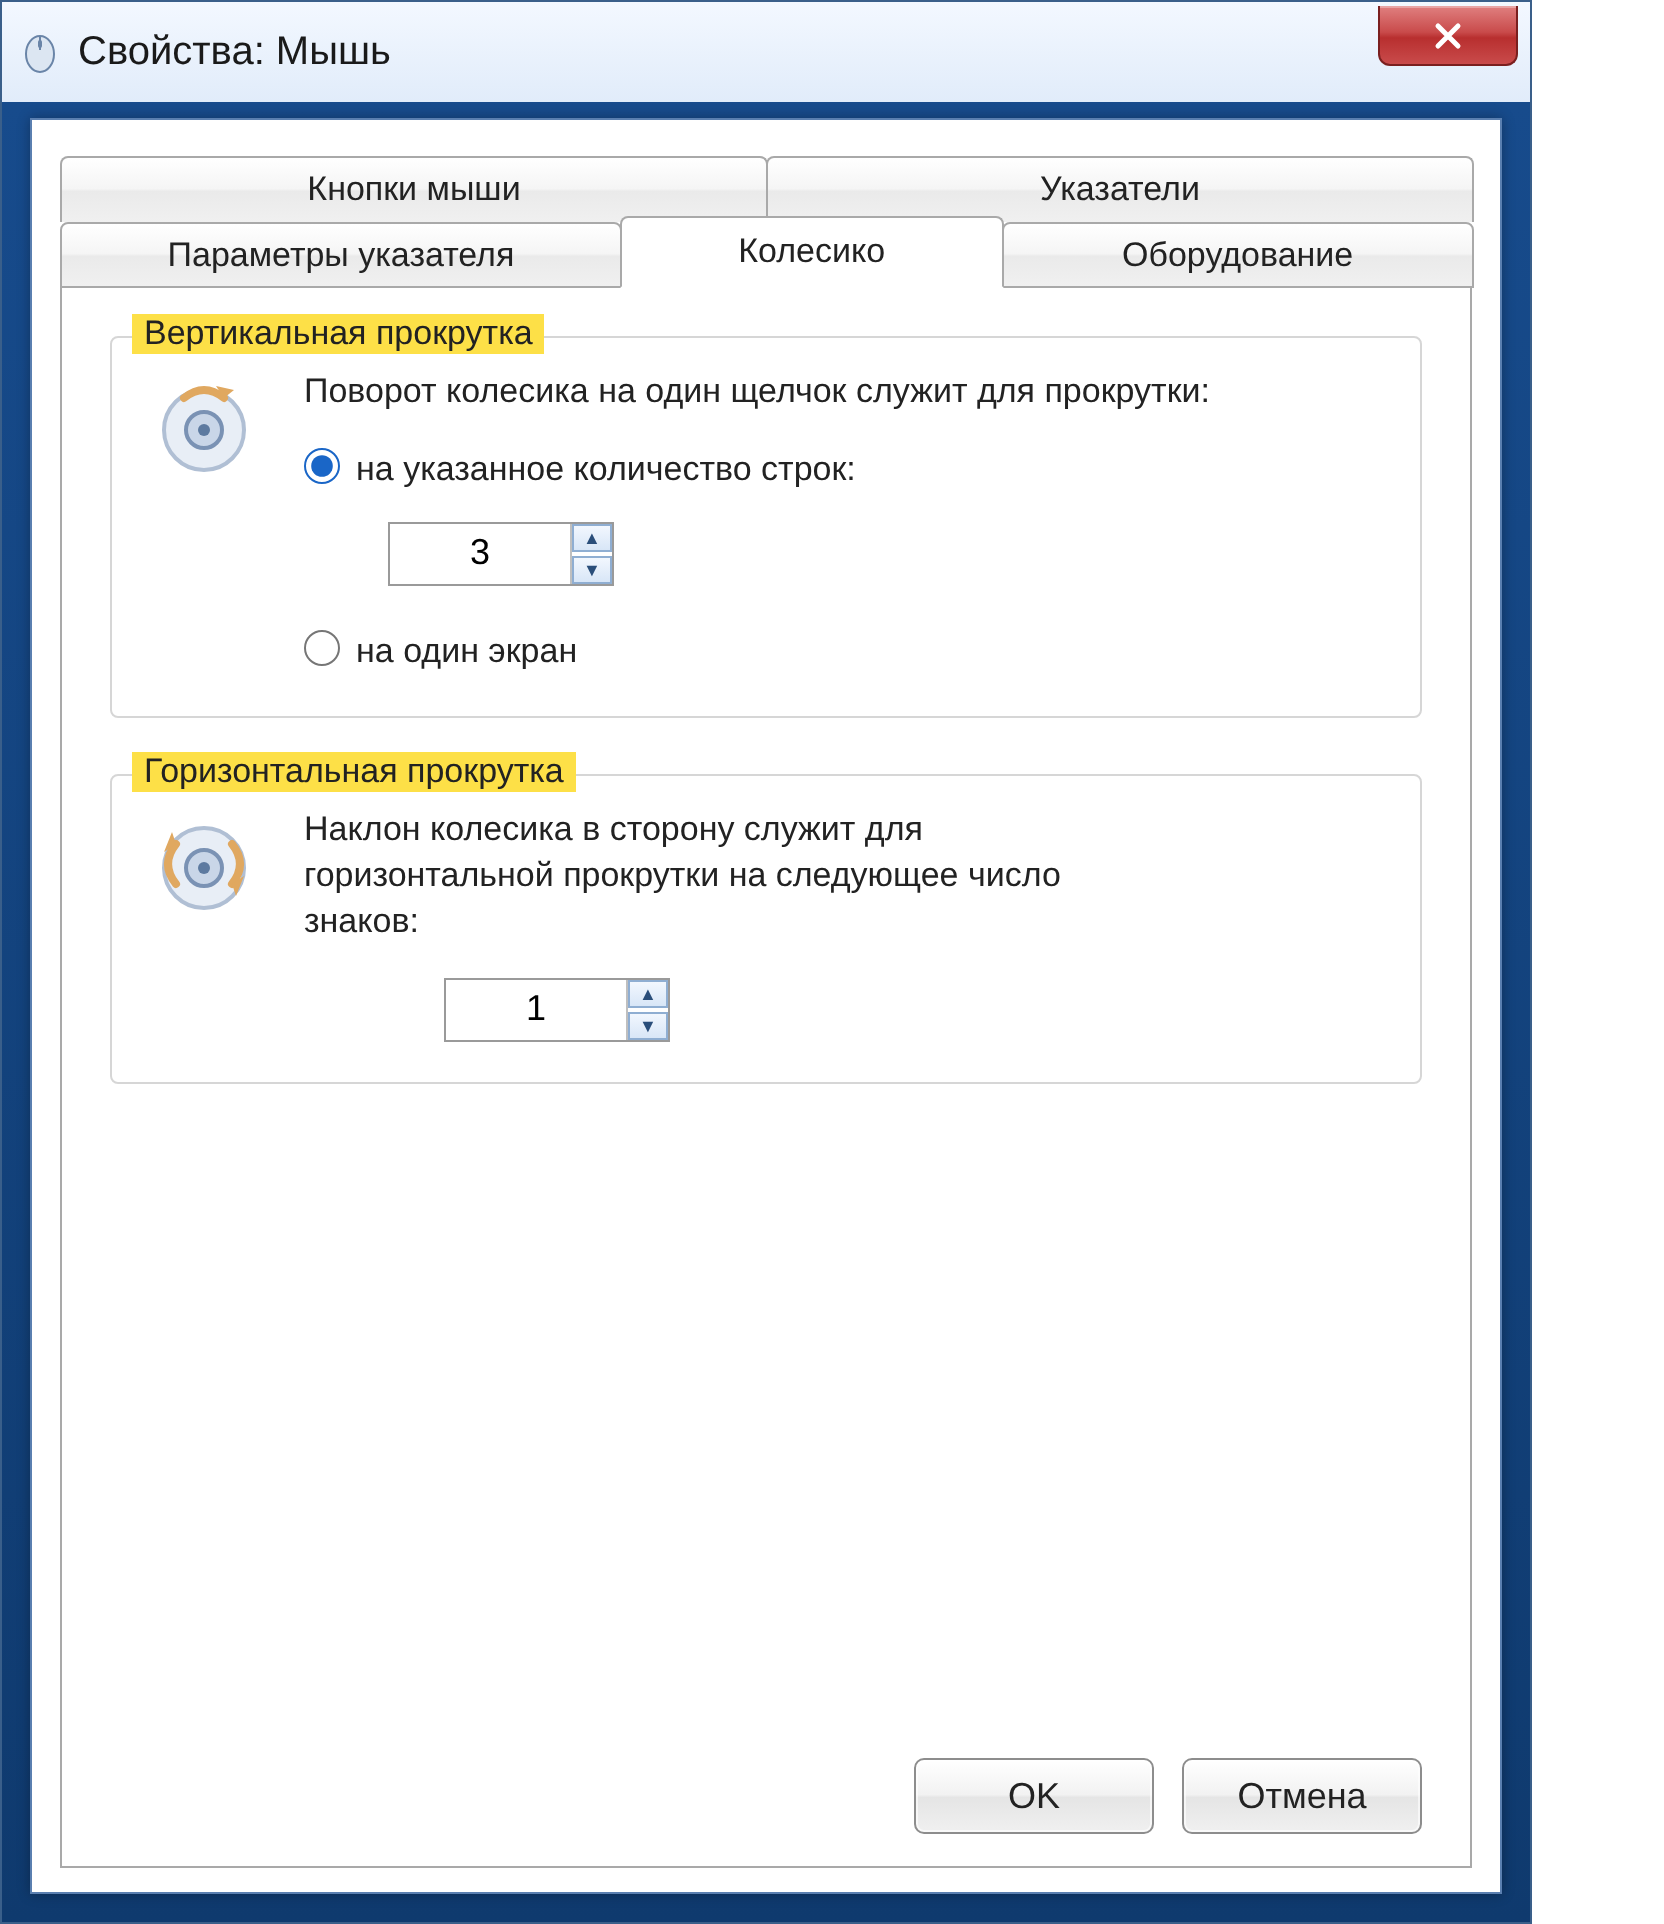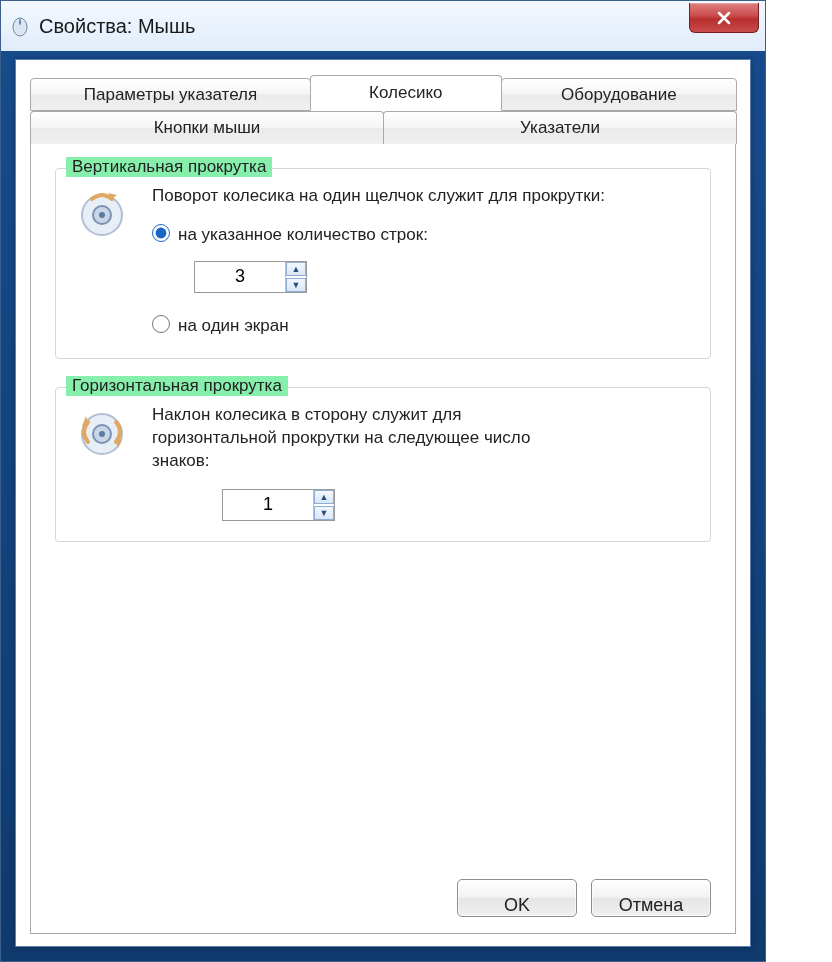--- a/index.html
+++ b/index.html
@@ -103,21 +103,21 @@
   .groupbox {
     border: 1px solid #d6d6d6;
     border-radius: 4px;
     margin: 0 24px 28px 24px;
     padding: 16px 18px 20px 18px;
     position: relative;
   }
   .groupbox-title {
     position: absolute;
     top: -12px; left: 10px;
-    background: #86efac;
+    background: #fde047;
     padding: 0 6px;
     font-size: 17px;
     color: #222;
     text-align: center;
   }
   .group-body {
     display: flex;
     gap: 22px;
   }
   .wheel-icon {
@@ -183,21 +183,21 @@
     gap: 14px;
   }
   .button-bar .btn {
     min-width: 120px;
     height: 38px;
     border: 1px solid #8d8d8d;
     border-radius: 5px;
     background: linear-gradient(180deg, #ffffff 0%, #f2f2f2 48%, #e5e5e5 52%, #f0f0f0 100%);
     font-size: 18px;
     color: #222;
-    display: flex; align-items: flex-end; justify-content: center;
+    display: flex; align-items: center; justify-content: center;
     cursor: pointer;
     padding: 0 26px;
     box-shadow: inset 0 0 0 1px rgba(255,255,255,0.6);
   }
 </style>
 </head>
 <body>
 
 <div class="window">
 
@@ -213,37 +213,37 @@
     <div class="close-btn">
       <svg width="14" height="14" viewBox="0 0 14 14">
         <path d="M2 2 L12 12 M12 2 L2 12" stroke="#fff" stroke-width="2.5" stroke-linecap="round"></path>
       </svg>
     </div>
   </div>
 
   <div class="client">
 
     <div class="tab-strip">
+      <div class="tab-row row1">
+        <div class="tab tab-wide" style="flex:1">
+            <span>Кнопки мыши</span>
+          </div>
+        <div class="tab tab-wide" style="flex:1">
+            <span>Указатели</span>
+          </div>
+      </div>
       <div class="tab-row row2">
         <div class="tab" style="flex:1.25">
             <span>Параметры указателя</span>
           </div>
         <div class="tab active" style="flex:0.85">
             <span>Колесико</span>
           </div>
         <div class="tab" style="flex:1.05">
             <span>Оборудование</span>
-          </div>
-      </div>
-      <div class="tab-row row1">
-        <div class="tab tab-wide" style="flex:1">
-            <span>Кнопки мыши</span>
-          </div>
-        <div class="tab tab-wide" style="flex:1">
-            <span>Указатели</span>
           </div>
       </div>
     </div>
 
     <div class="tab-content">
 
       <div class="groupbox">
         <div class="groupbox-title">Вертикальная прокрутка</div>
         <div class="group-body">
           <span class="wheel-icon">

